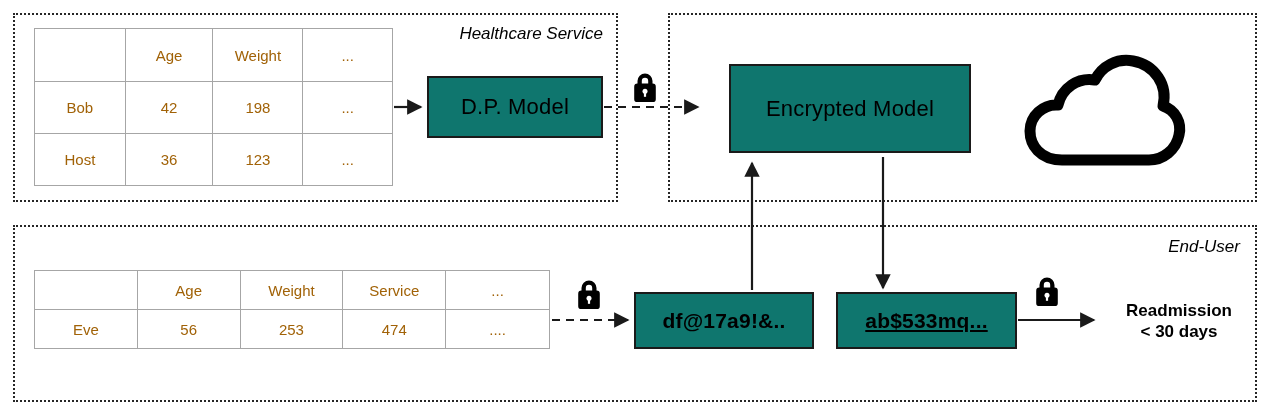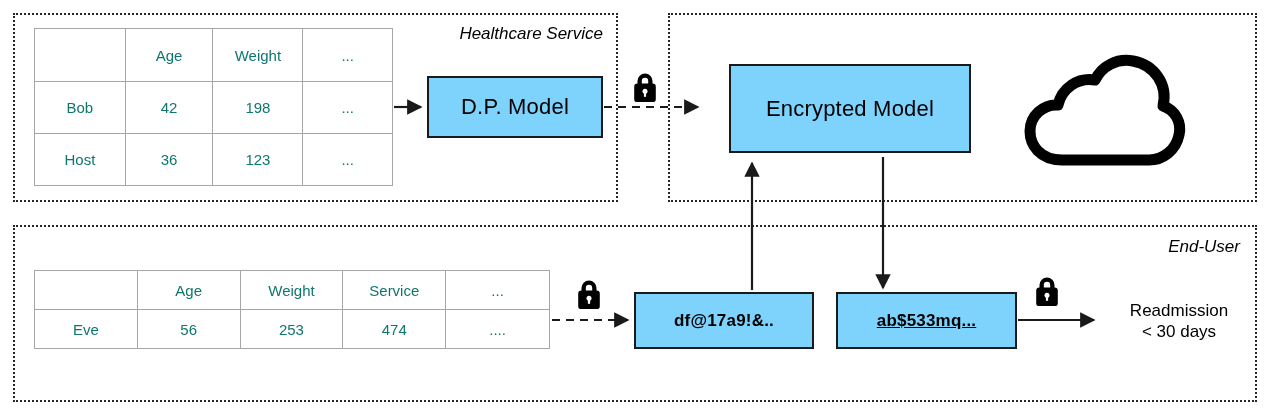--- a/index.html
+++ b/index.html
@@ -35,50 +35,50 @@
     white-space: nowrap;
     text-align: right;
   }
 
   
   .dtable {
     position: absolute;
     border-collapse: collapse;
     background: #fff;
     font-size: 15px;
-    color: #0f766e;
+    color: #a16207;
   }
   .dtable td {
     border: 1px solid #a6a6a6;
     text-align: center;
     vertical-align: middle;
     padding: 0;
     font-family: "Liberation Sans", sans-serif;
     white-space: nowrap;
   }
 
   
   .pbox {
     position: absolute;
-    background: #7dd3fc;
+    background: #0f766e;
     border: 2px solid #1a1a1a;
     display: flex;
     align-items: center;
     justify-content: center;
     text-align: right;
     font-family: "Liberation Sans", sans-serif;
   }
   .pbox-label { font-size: 22px; font-weight: 400; letter-spacing: 0.2px; }
-  .pbox-label.cipher { font-size: 17px; font-weight: bold; }
+  .pbox-label.cipher { font-size: 21px; font-weight: bold; }
 
   
   .outcome {
     position: absolute;
     font-size: 17px;
-    font-weight: normal;
+    font-weight: bold;
     line-height: 1.25;
     text-align: center;
     font-family: "Liberation Sans", sans-serif;
     white-space: nowrap;
   }
 
   
   #vec {
     position: absolute;
     left: 0; top: 0;

